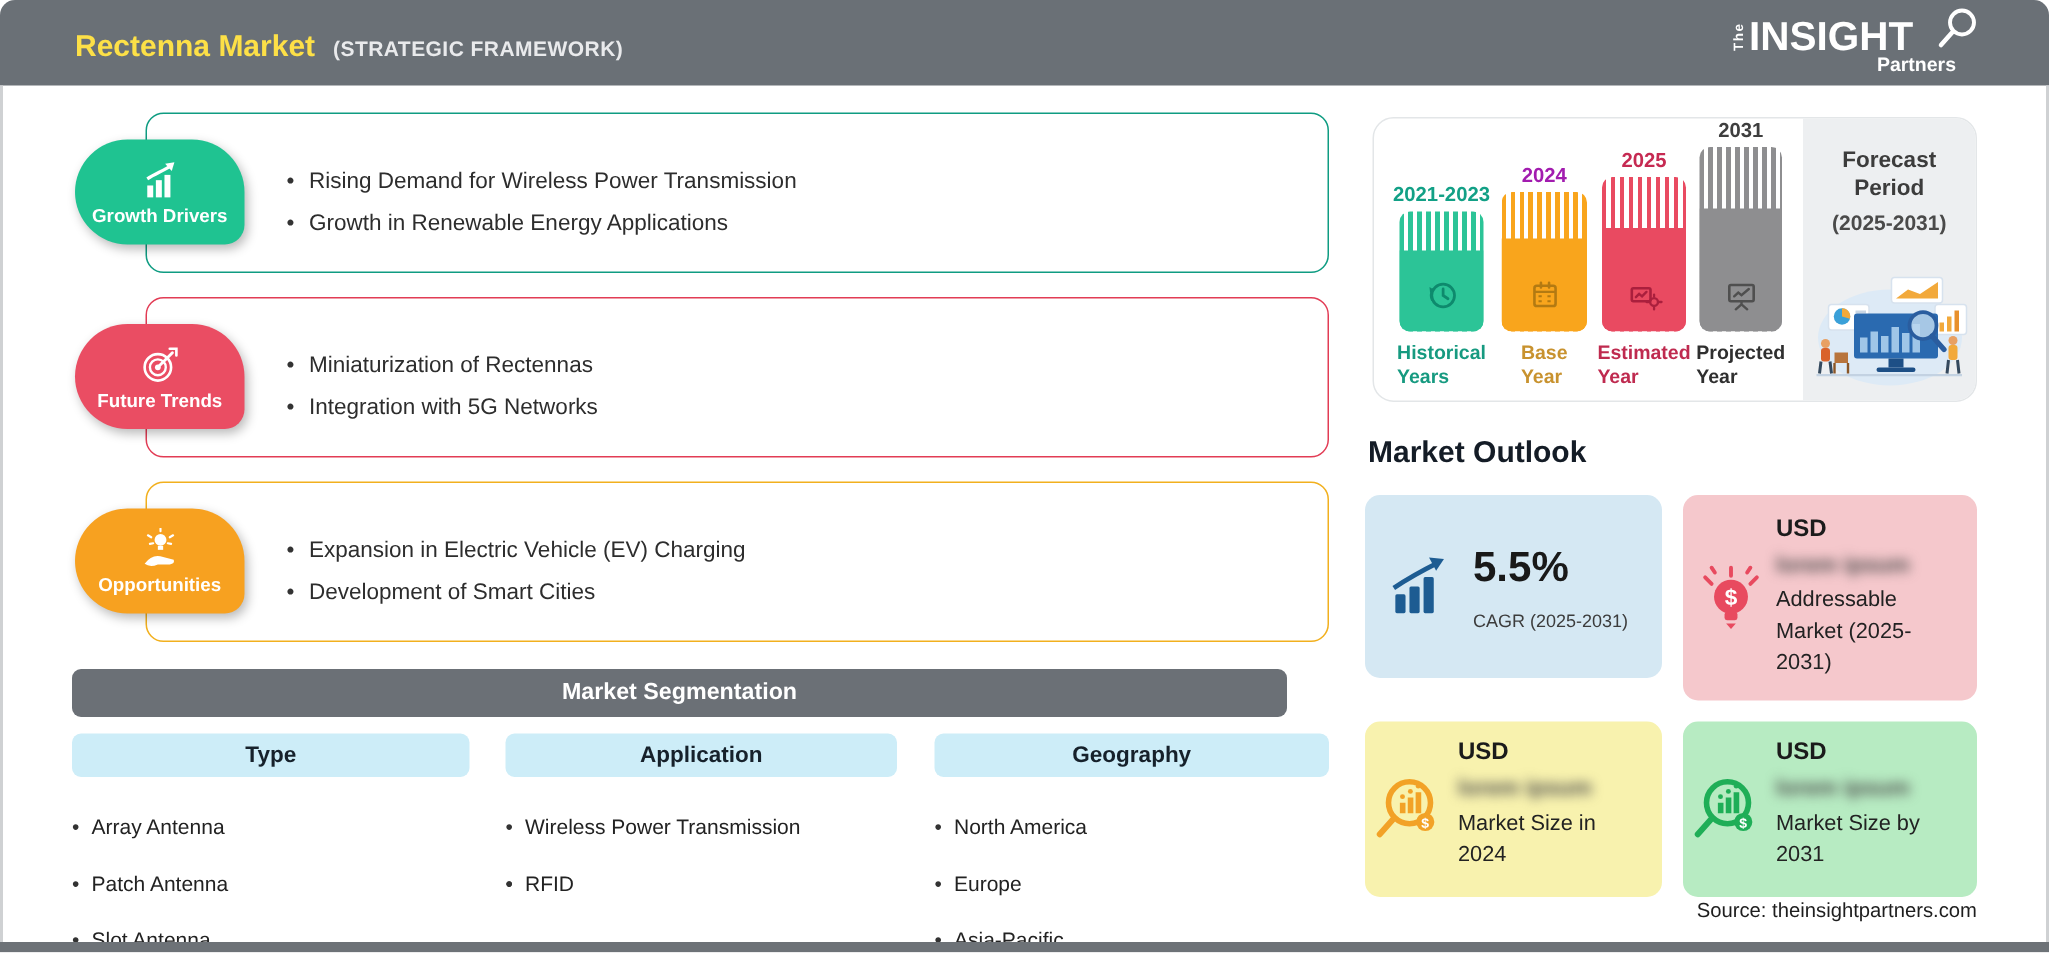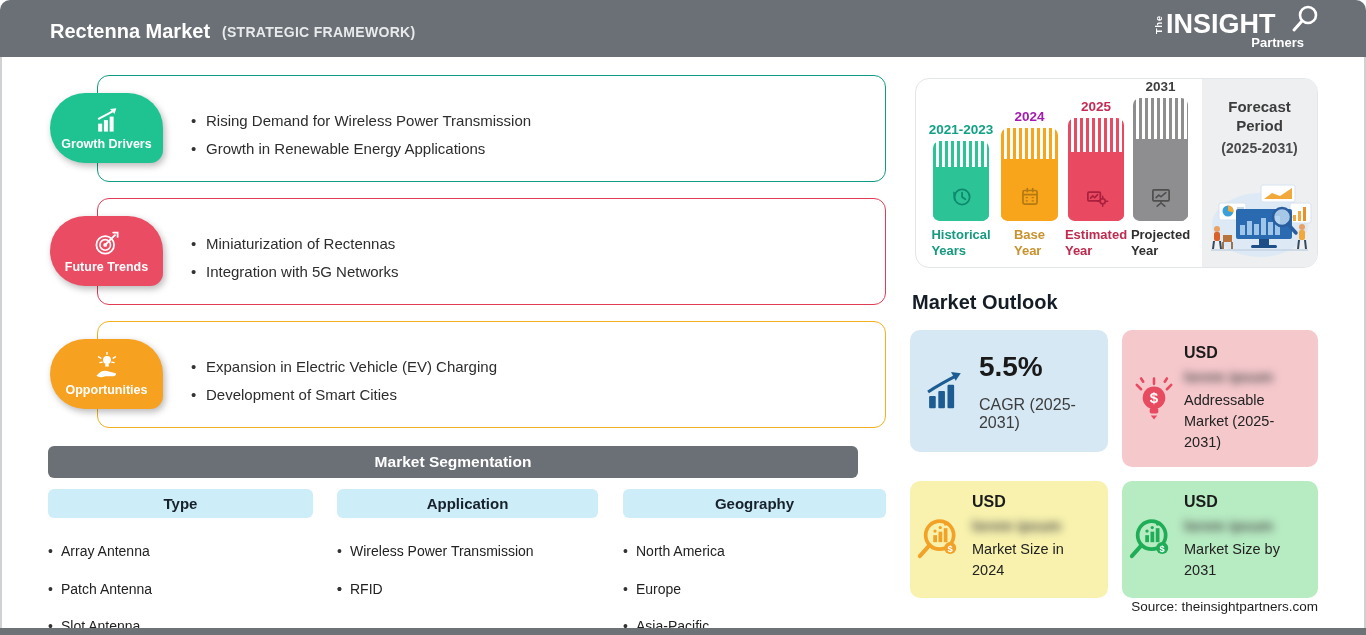--- a/index.html
+++ b/index.html
@@ -1,21 +1,21 @@
 <!DOCTYPE html>
 <html><head>
 <meta charset="utf-8">
 <style>
   html,body{margin:0;padding:0;background:#fff;}
   #canvas{position:relative;width:1366px;height:635px;background:#fff;
     font-family:"Liberation Sans",sans-serif;overflow:hidden;}
   
   .header{position:absolute;left:0;top:0;width:1366px;height:57px;background:#6a7076;
     border-radius:10px 10px 0 0;}
-  .header .title{position:absolute;left:50px;top:20px;color:#ffffff;font-size:20px;font-weight:bold;}
+  .header .title{position:absolute;left:50px;top:20px;color:#fde047;font-size:20px;font-weight:bold;}
   .header .subtitle{position:absolute;left:222px;top:24px;color:#e9eaec;font-size:14px;font-weight:600;letter-spacing:.3px;}
   .logo{position:absolute;right:58px;top:9px;color:#fff;width:150px;height:42px;}
   .logo-the{position:absolute;left:-4px;top:6px;font-size:9px;font-weight:bold;letter-spacing:1px;
     writing-mode:vertical-rl;transform:rotate(180deg);}
   .logo-insight{position:absolute;left:8px;top:0px;font-size:27px;font-weight:800;letter-spacing:0px;}
   .logo-lens{position:absolute;right:-14px;top:-6px;}
   .logo-partners{position:absolute;right:4px;top:26px;font-size:13px;font-weight:bold;}
   .side{position:absolute;top:57px;bottom:7px;width:2px;background:#cfd1d3;}
   .side-l{left:0;} .side-r{right:0;}
   .bottombar{position:absolute;left:0;top:628px;width:1366px;height:7px;background:#6d7277;}
@@ -67,21 +67,21 @@
   .bar4{height:123px;--c:#8e8e90;background:repeating-linear-gradient(90deg,#8e8e90 0 3px,#fff 3px 6px);}
   .bar-label{height:40px;display:flex;align-items:flex-start;justify-content:center;text-align:left;
     padding-top:6px;font-size:13px;font-weight:bold;line-height:16px;white-space:pre-line;}
   .l1{color:#169a80;} .l2{color:#c8922e;} .l3{color:#bf2a4f;} .l4{color:#2f2f2f;}
   
   .outlook-title{position:absolute;left:912px;top:291px;font-size:20px;font-weight:bold;color:#141c26;}
   .card{position:absolute;border-radius:10px;box-sizing:border-box;}
   .card-blue{left:910px;top:330px;width:198px;height:122px;background:#d5e8f3;
     display:flex;align-items:center;padding-left:14px;gap:10px;}
   .card-blue .val{font-size:28px;font-weight:800;color:#191919;}
-  .card-blue .lbl{font-size:16px;color:#3c3c3c;margin-top:13px;}
+  .card-blue .lbl{font-size:12px;color:#3c3c3c;margin-top:13px;}
   .card-pink{left:1122px;top:330px;width:196px;height:137px;background:#f5c8cc;padding:14px 12px 0 62px;}
   .card-yellow{left:910px;top:481px;width:198px;height:117px;background:#f8f2ae;padding:12px 10px 0 62px;}
   .card-green{left:1122px;top:481px;width:196px;height:117px;background:#b7ebc2;padding:12px 10px 0 62px;}
   .card .usd{font-size:16px;font-weight:bold;color:#1b1b1b;}
   .card .blurred{font-size:15px;font-weight:700;color:#4a4a4a;filter:blur(4px);margin-top:6px;}
   .card .lbl2{font-size:14.5px;color:#222;line-height:21px;margin-top:5px;}
   .card-icon{position:absolute;}
   .ic-pink{left:8px;top:42px;} .ic-yellow{left:4px;top:32px;} .ic-green{left:4px;top:32px;}
   .source{position:absolute;right:48px;top:599px;font-size:13.5px;color:#1e1e1e;}
 </style>

